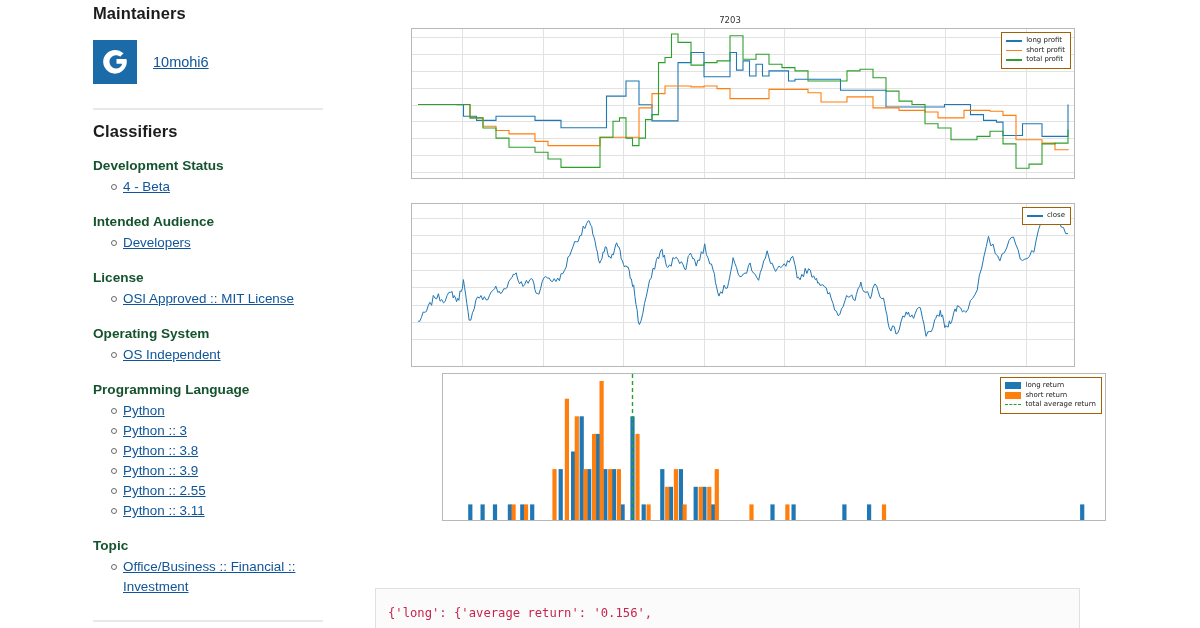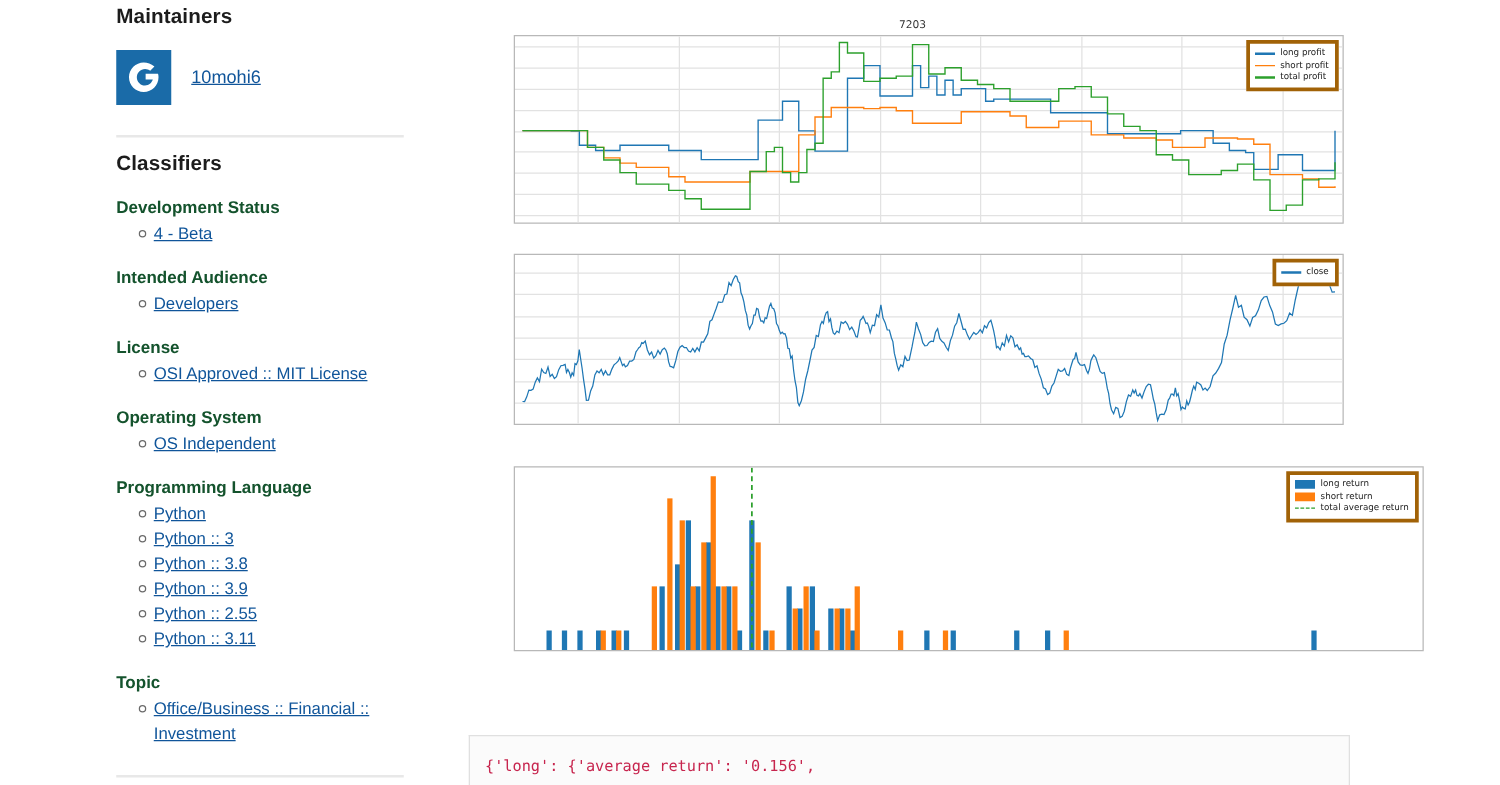--- a/index.html
+++ b/index.html
@@ -72,21 +72,21 @@
     position: relative; border: 1px solid #b8b8b8; background: #fff;
     overflow: hidden;
   }
   .gridline-h {
     position: absolute; left: 0; right: 0; height: 1px; background: #e2e2e2;
   }
   .gridline-v {
     position: absolute; top: 0; bottom: 0; width: 1px; background: #e2e2e2;
   }
   .legend {
-    position: absolute; background: #fff; border: 3px solid #a16207;
+    position: absolute; background: #fff; border: 1px solid #a16207;
     padding: 3px 5px 3px 4px; font-size: 7px; color: #222;
     font-family: "DejaVu Sans", sans-serif; line-height: 9.5px;
     z-index: 5;
   }
   .legend-row { display: flex; align-items: center; white-space: nowrap; }
   .legend-key { width: 16px; height: 9px; position: relative; margin-right: 4px; flex: 0 0 16px; }
   .legend-key i {
     position: absolute; left: 0; top: 4px; width: 16px; height: 1.6px; display: block;
   }
   .legend-key.bar i { top: 1px; height: 7px; width: 16px; }
@@ -221,21 +221,21 @@
                 </span>
                 <span>total profit</span>
               </div>
             </div>
           </div>
       </div>
     </div>
 
     <div class="figure" style="position:absolute; left:0; top:200px; width:710px; height:160px;">
       <div class="plot-wrap" style="position:absolute; left:36px; top:3px;">
-        <div class="axes" id="ax2" style="width:664px; height:137px;">
+        <div class="axes" id="ax2" style="width:664px; height:164px;">
             <div class="gridline-h" style="top: 13.8734px;"></div>
             <div class="gridline-h" style="top: 31.2152px;"></div>
             <div class="gridline-h" style="top: 48.557px;"></div>
             <div class="gridline-h" style="top: 65.8987px;"></div>
             <div class="gridline-h" style="top: 83.2405px;"></div>
             <div class="gridline-h" style="top: 100.582px;"></div>
             <div class="gridline-h" style="top: 117.924px;"></div>
             <div class="gridline-h" style="top: 135.266px;"></div>
             <div class="gridline-v" style="left: 50.215px;"></div>
             <div class="gridline-v" style="left: 130.725px;"></div>
@@ -255,21 +255,21 @@
                 </span>
                 <span>close</span>
               </div>
             </div>
           </div>
       </div>
     </div>
 
     <div class="figure" style="position:absolute; left:0; top:370px; width:710px; height:160px;">
       <div class="plot-wrap" style="position:absolute; left:36px; top:3px;">
-        <div class="axes" id="ax3" style="width:728px; height:148px;">
+        <div class="axes" id="ax3" style="width:664px; height:148px;margin-left:31px;">
             <svg width="664" height="148" class="series">
               <rect x="25.2" y="130.4" width="4.2" height="17.6" fill="#1f77b4"></rect>
               <rect x="37.5" y="130.4" width="4.2" height="17.6" fill="#1f77b4"></rect>
               <rect x="49.9" y="130.4" width="4.2" height="17.6" fill="#1f77b4"></rect>
               <rect x="64.8" y="130.4" width="4.2" height="17.6" fill="#1f77b4"></rect>
               <rect x="77.2" y="130.4" width="4.2" height="17.6" fill="#1f77b4"></rect>
               <rect x="87.1" y="130.4" width="4.2" height="17.6" fill="#1f77b4"></rect>
               <rect x="115.6" y="95.1" width="4.2" height="52.9" fill="#1f77b4"></rect>
               <rect x="128.0" y="77.5" width="4.2" height="70.5" fill="#1f77b4"></rect>
               <rect x="136.6" y="42.3" width="4.2" height="105.7" fill="#1f77b4"></rect>

